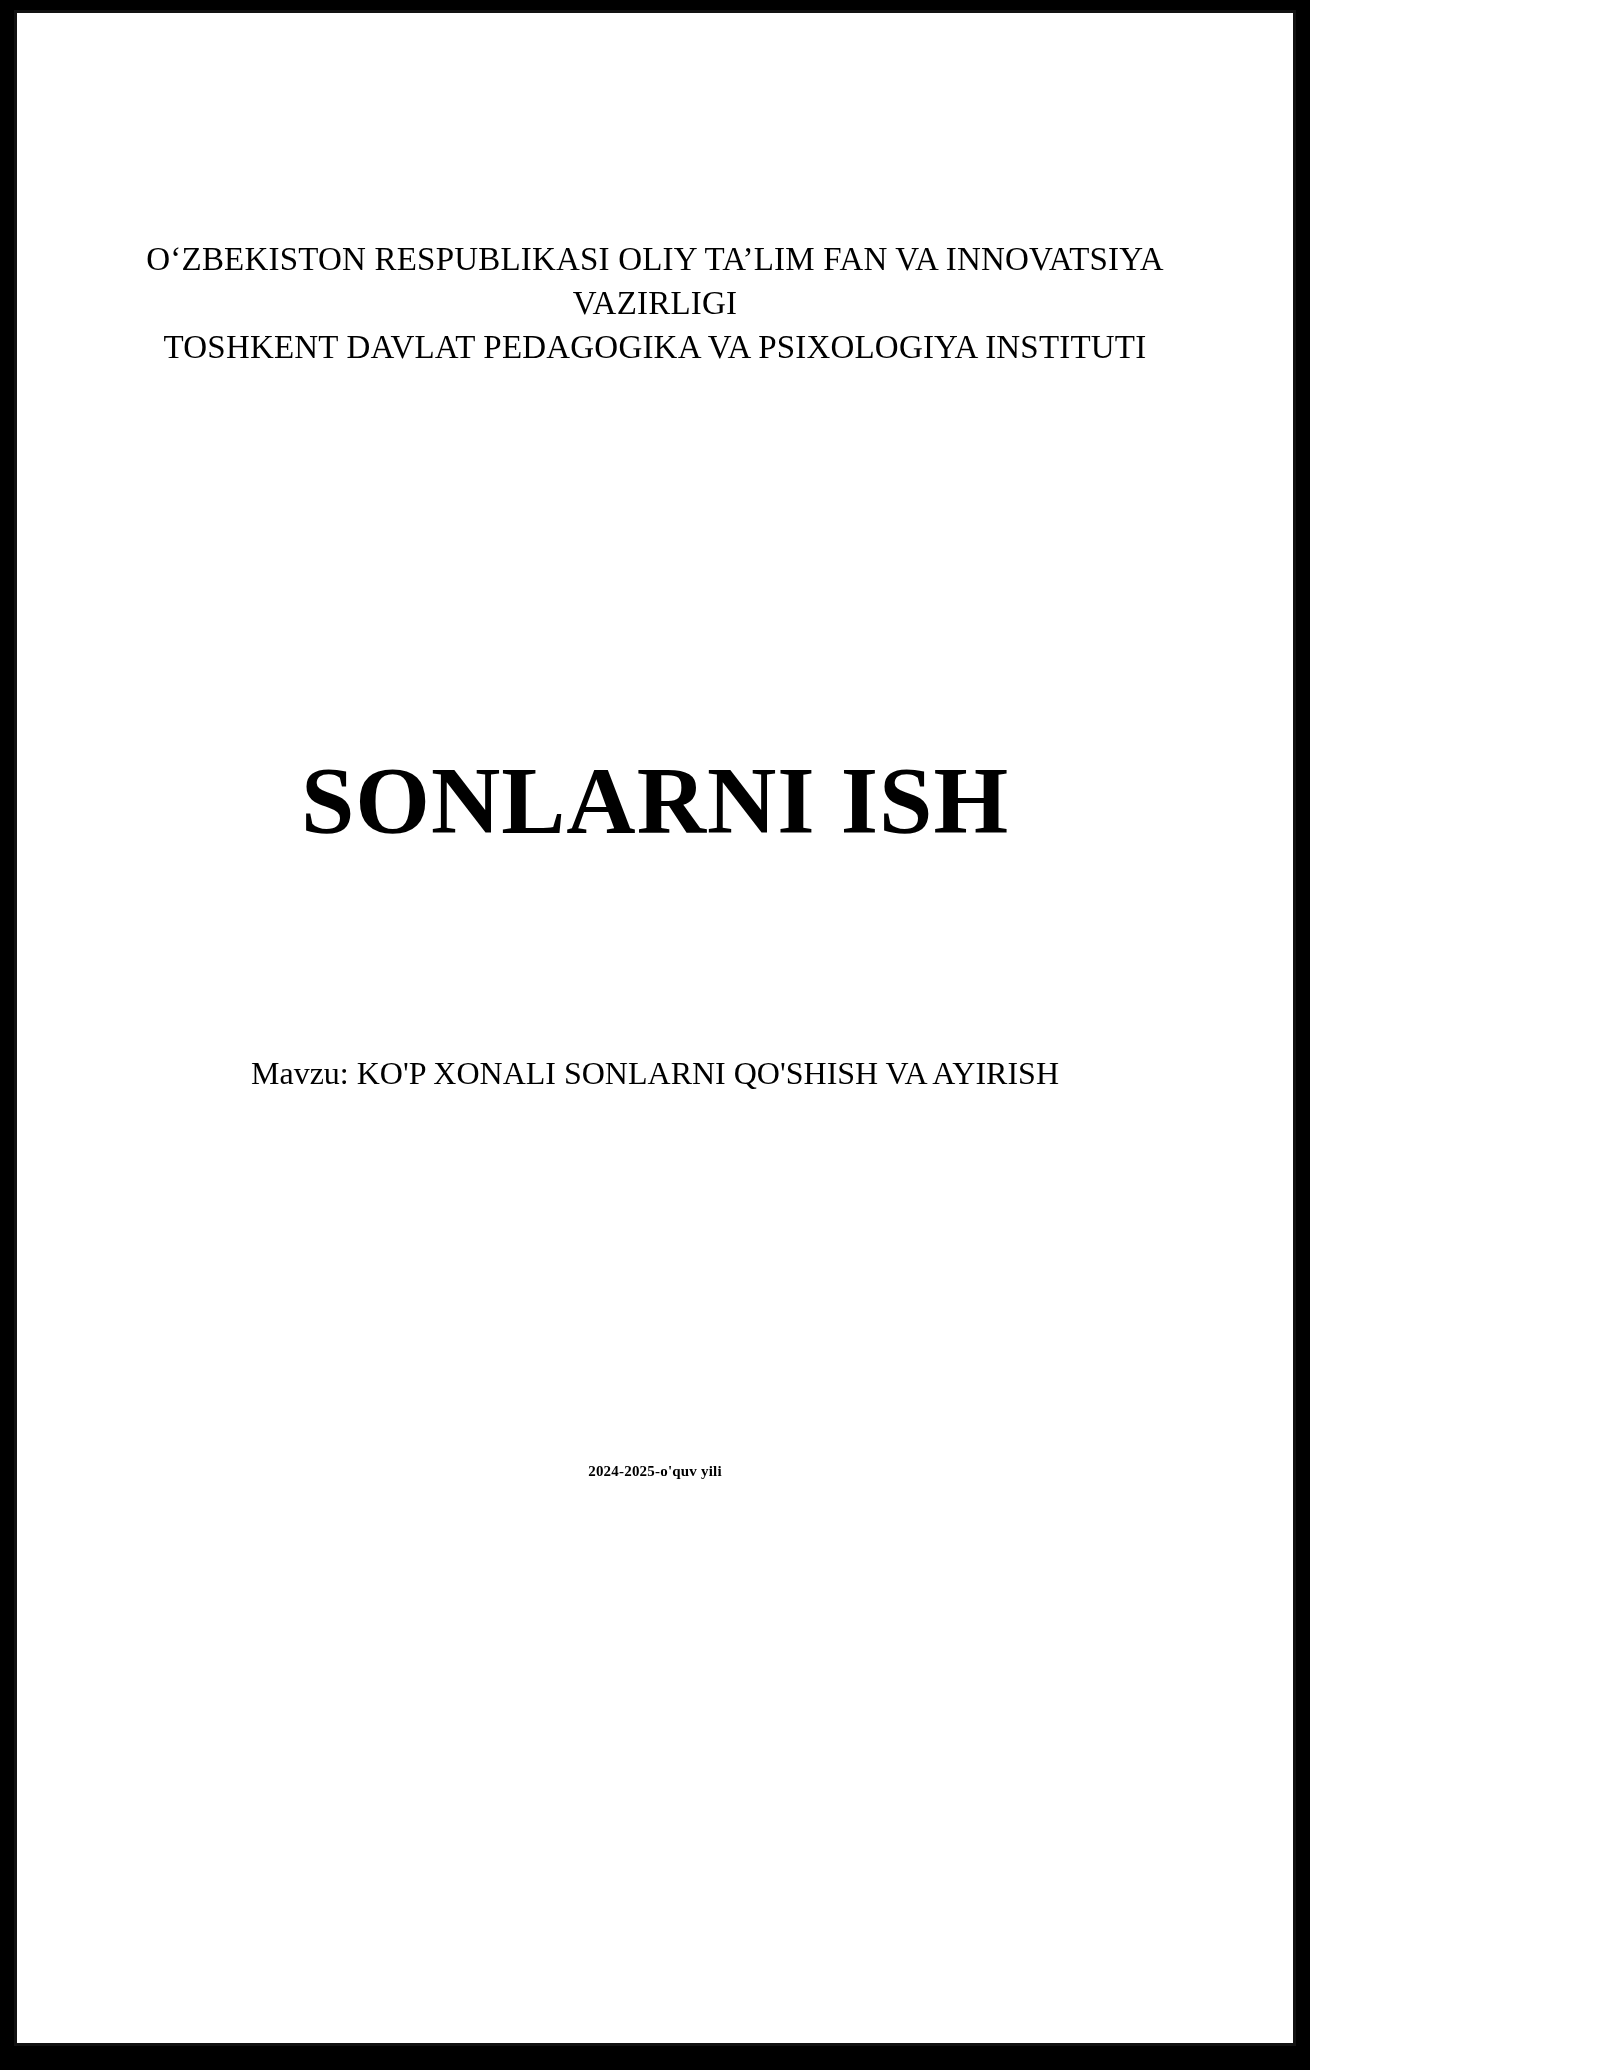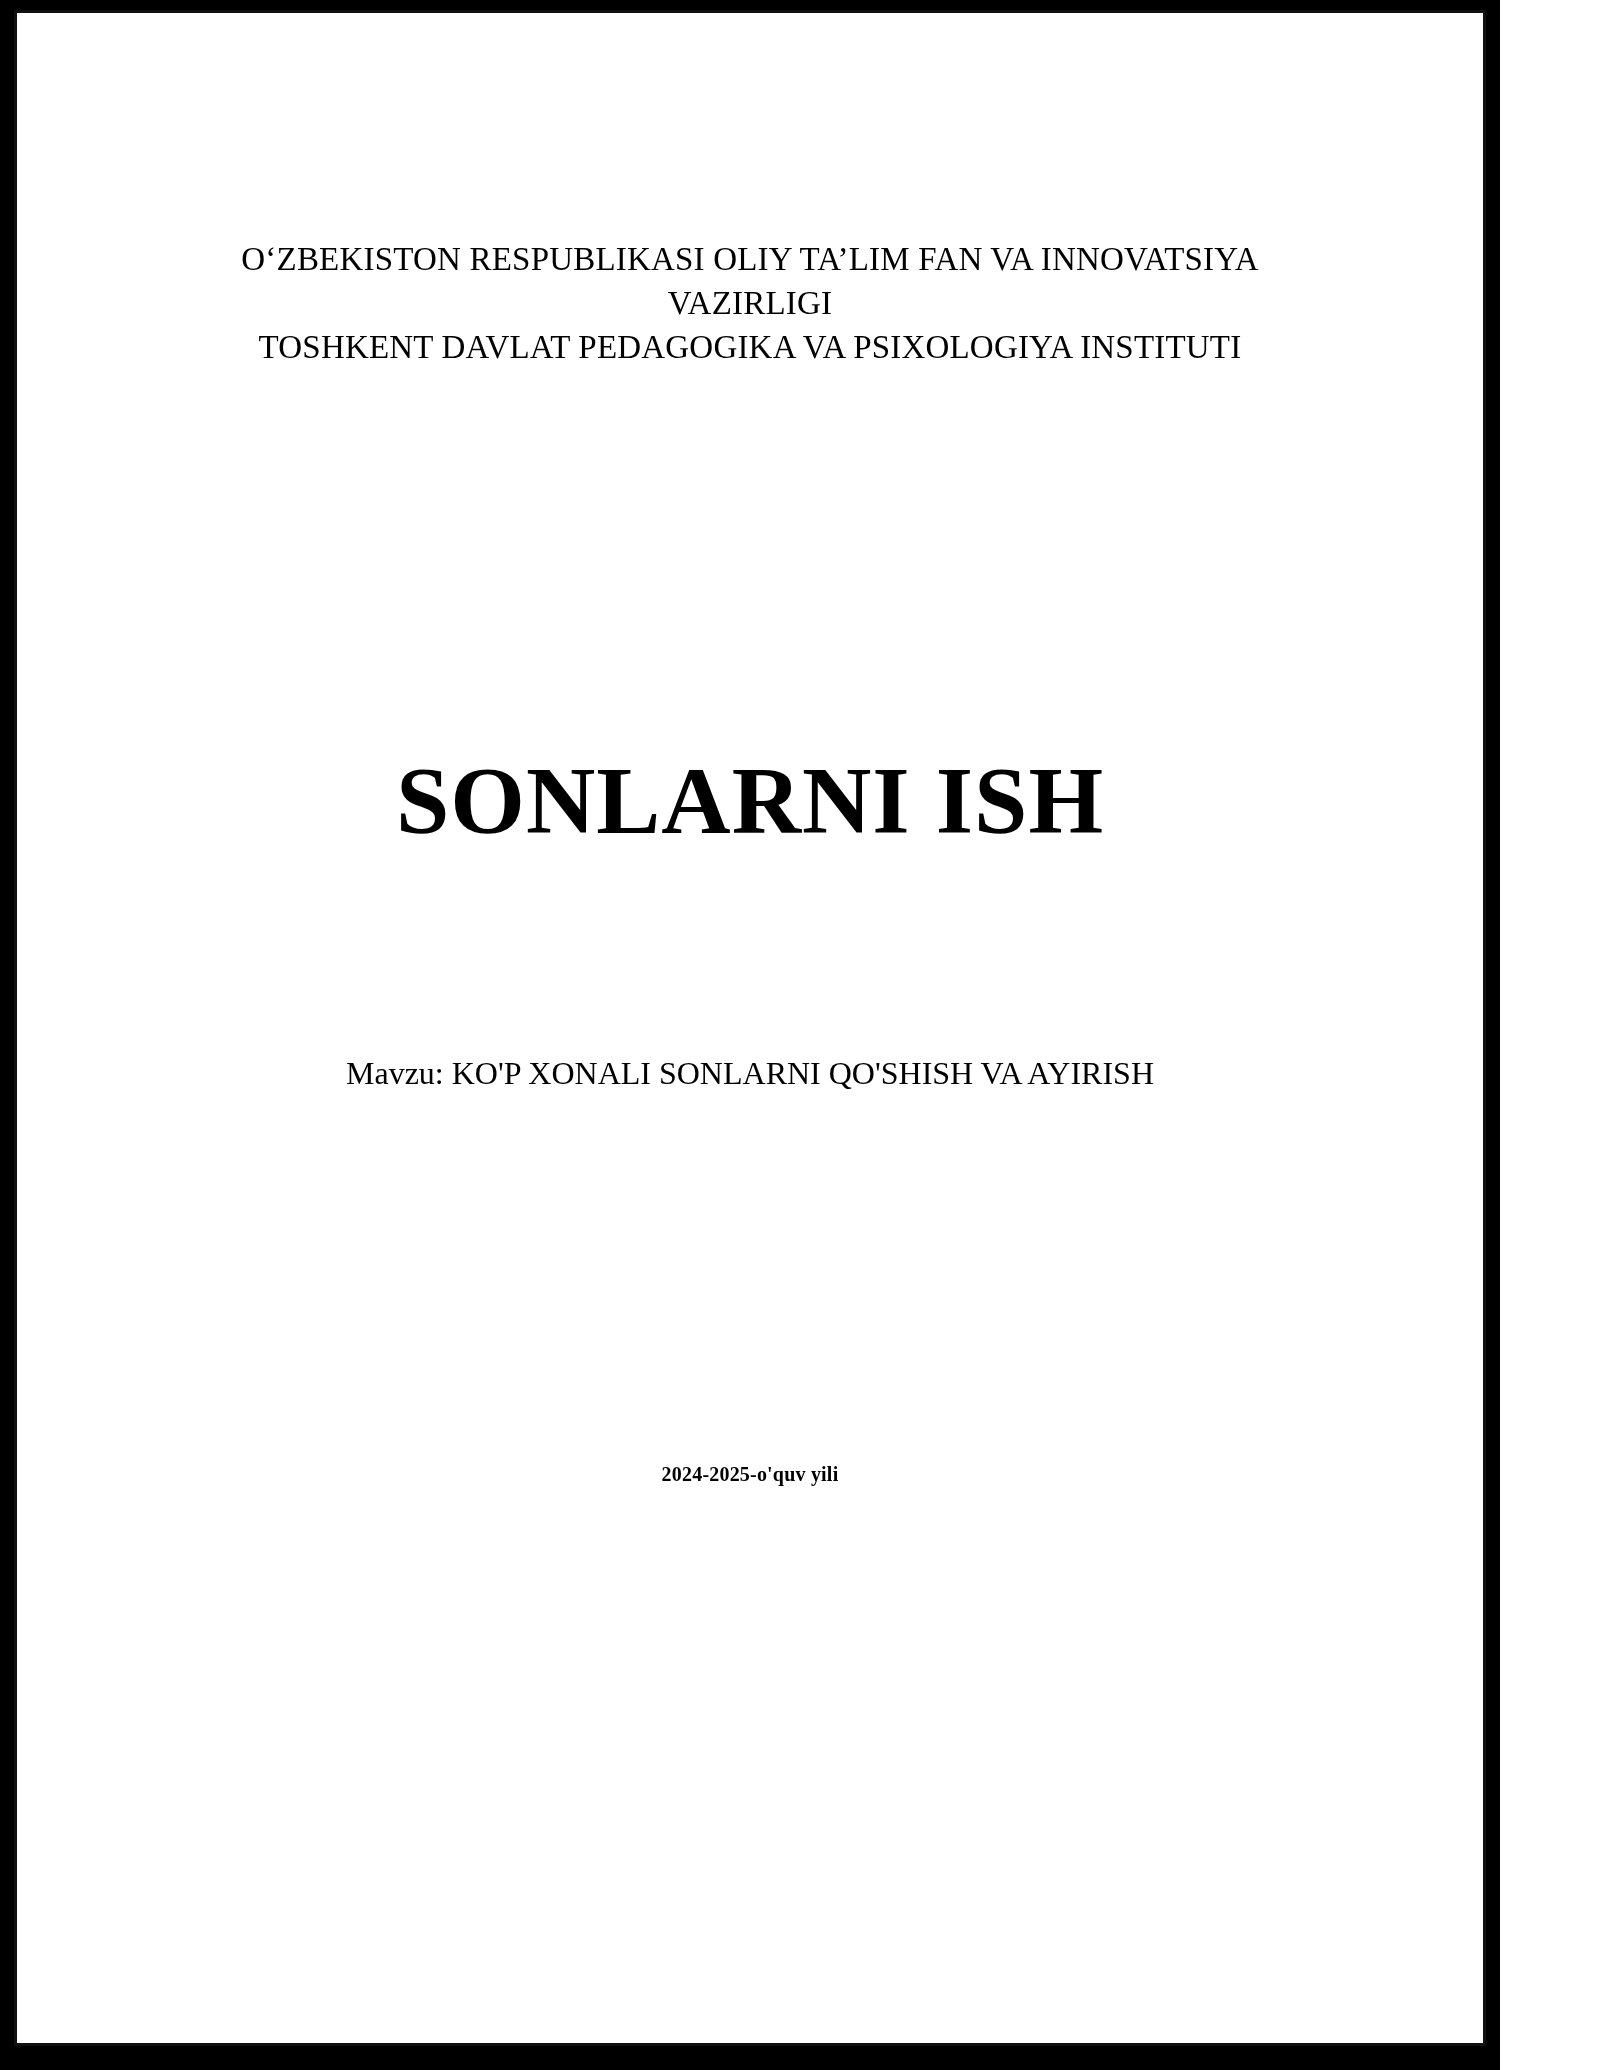--- a/index.html
+++ b/index.html
@@ -13,21 +13,21 @@
     font-family: "Liberation Serif", serif;
     color: #000000;
     overflow: hidden;
   }
 
   
   .page-frame {
     position: absolute;
     left: 0;
     top: 0;
-    width: 1500px;
+    width: 1310px;
     height: 2070px;
     background: #000000;
     box-sizing: border-box;
     padding: 10px 14px 24px 14px;
   }
 
   .page-sheet {
     position: relative;
     width: 100%;
     height: 100%;
@@ -93,21 +93,21 @@
   }
 
   
   .doc-footer {
     position: absolute;
     left: 50%;
     transform: translateX(-50%);
     top: 1450px;
     width: 900px;
     text-align: center;
-    font-size: 20px;
+    font-size: 15px;
     font-weight: 700;
     letter-spacing: 0.2px;
   }
 </style>
 </head>
 <body>
 
 <div class="page-frame">
   <div class="page-sheet">
     <div class="page-inner">

